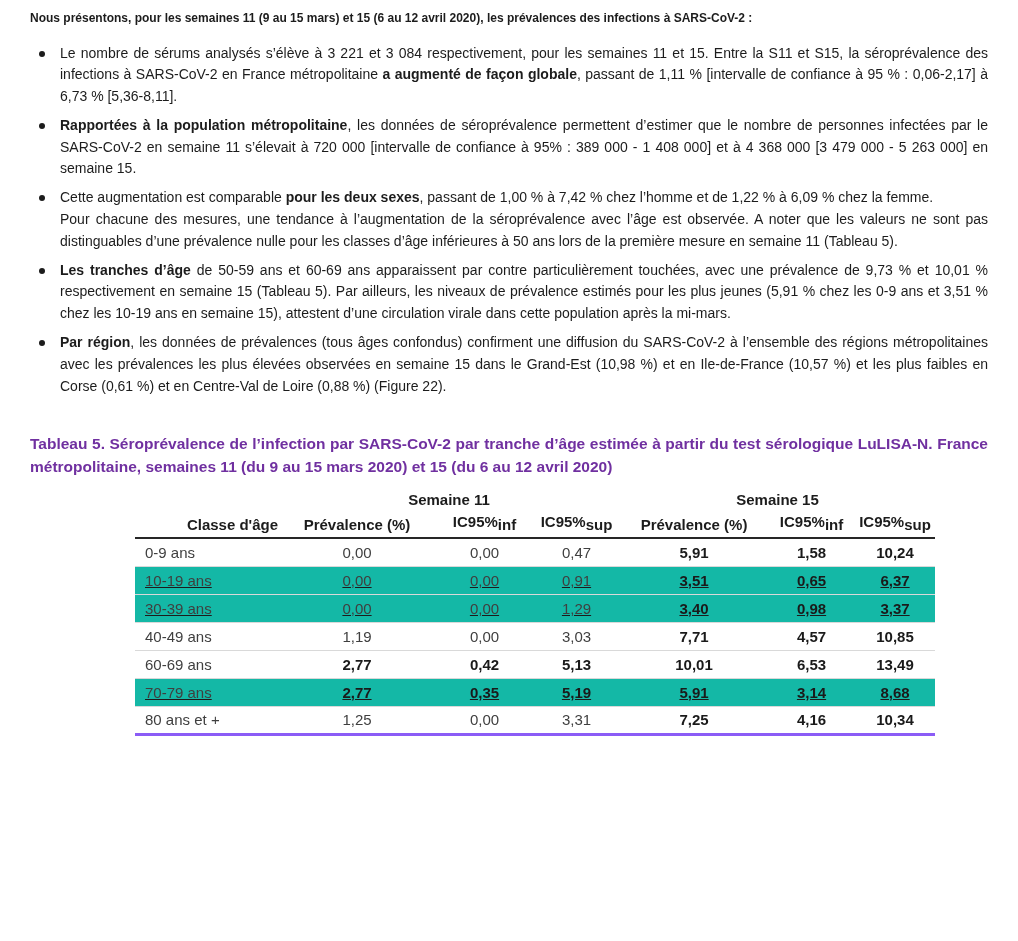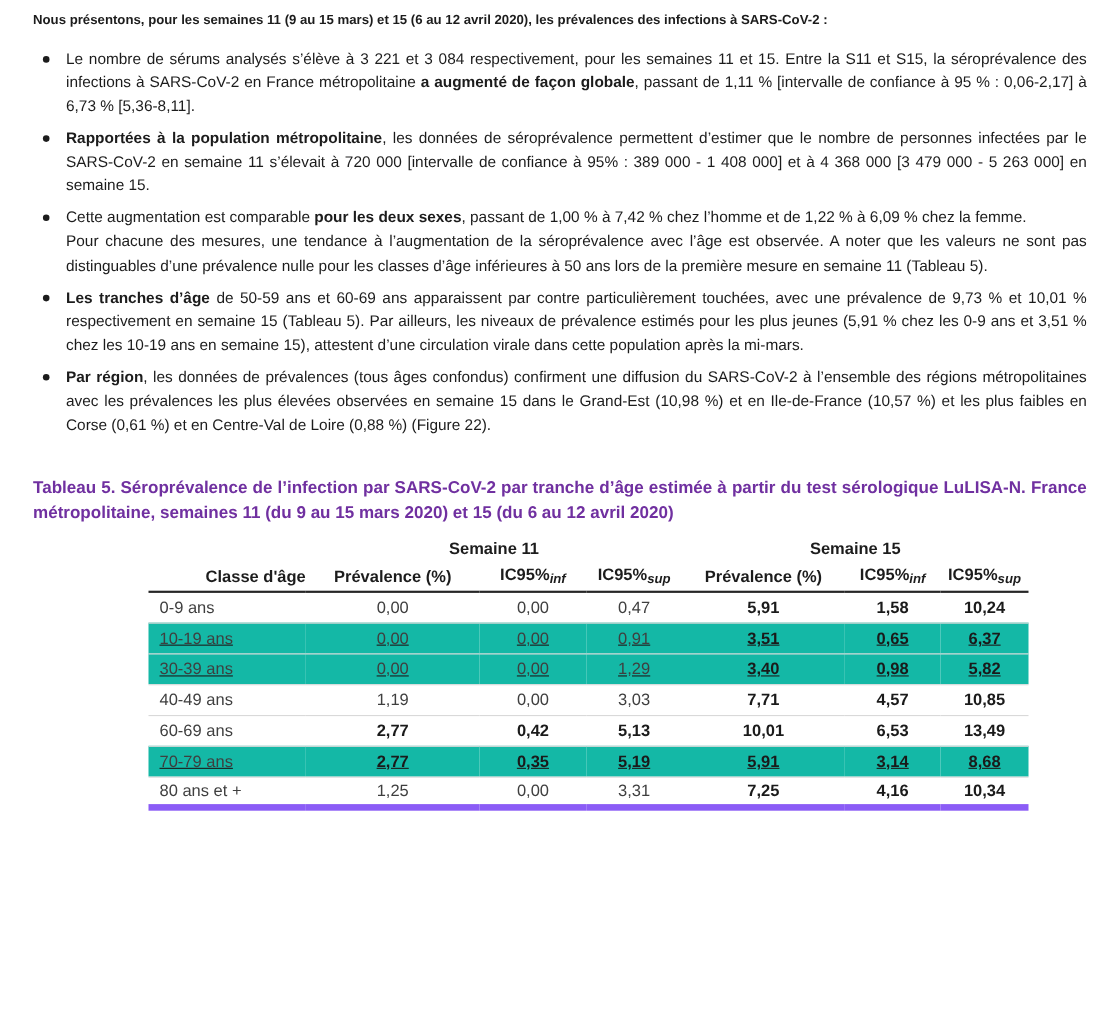--- a/index.html
+++ b/index.html
@@ -46,40 +46,40 @@
     line-height: 23px;
     text-align: justify;
   }
 
   table.sero {
     border-collapse: collapse;
     table-layout: fixed;
     margin: 9px 0 0 105px;
     width: 800px;
     font-size: 15px;
-    border-bottom: 6px solid #8b5cf6;
+    border-bottom: 3px solid #8b5cf6;
   }
   .group-header th {
     font-weight: bold;
     height: 24px;
     text-align: center;
     color: #1c1c1c;
     vertical-align: middle;
   }
   .col-header th {
     font-weight: bold;
     height: 27px;
     text-align: center;
     color: #1c1c1c;
     vertical-align: bottom;
     padding-bottom: 4px;
     border-bottom: 2px solid #262626;
   }
   .col-header th.age-h { text-align: right; padding-left: 10px; }
-  .sub { font-size: 12px; vertical-align: -3px; font-style: italic; }
+  .sub { font-size: 15px; vertical-align: -3px; }
 
   tbody td {
     height: 28px;
     text-align: center;
     color: #3f3f3f;
     border-top: 1px solid #d9d9d9;
     vertical-align: middle;
   }
   tbody tr:first-child td { border-top: none; }
   tbody tr.stripe { background: #14b8a6; text-decoration: underline; }
@@ -174,21 +174,21 @@
           <td class="bold">0,65</td>
           <td class="bold">6,37</td>
         </tr>
         <tr class="stripe">
           <td class="age">30-39 ans</td>
           <td>0,00</td>
           <td>0,00</td>
           <td>1,29</td>
           <td class="bold">3,40</td>
           <td class="bold">0,98</td>
-          <td class="bold">5,82</td>
+          <td class="bold">3,37</td>
         </tr>
         <tr>
           <td class="age">40-49 ans</td>
           <td>1,19</td>
           <td>0,00</td>
           <td>3,03</td>
           <td class="bold">7,71</td>
           <td class="bold">4,57</td>
           <td class="bold">10,85</td>
         </tr>

